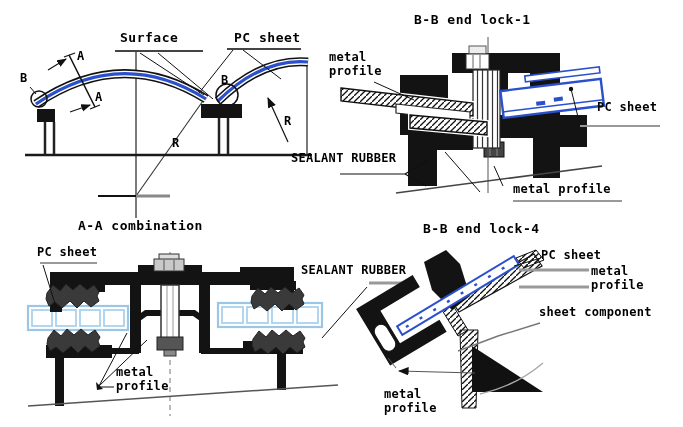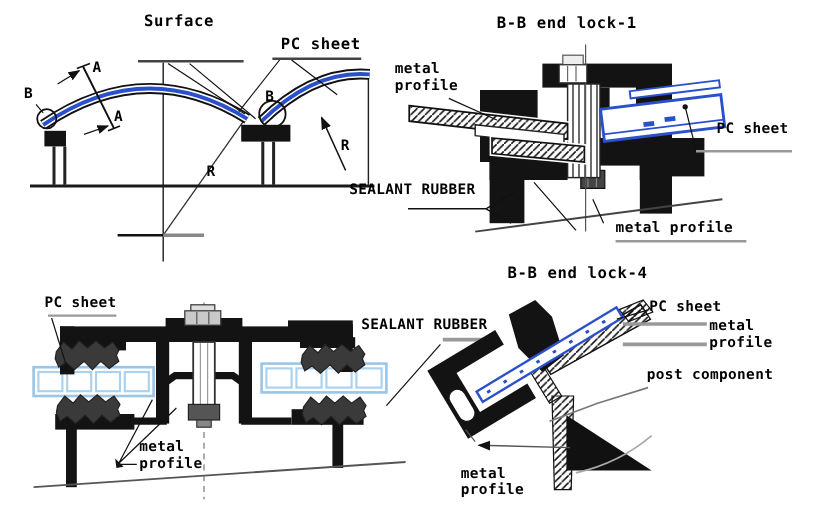--- a/index.html
+++ b/index.html
@@ -229,42 +229,43 @@
     <path d="M519,270 H589" stroke="#999" stroke-width="3"></path>
     <path d="M519,287 H589" stroke="#999" stroke-width="3"></path>
     <path d="M540,323 L498,336 L458,351" stroke="#777" stroke-width="1.4" fill="none"></path>
     <g>
       <path d="M475,373 L399,371" stroke="#555" stroke-width="1.2" marker-end="url(#arrow)"></path>
       <path d="M388,358 L396,368" stroke="#555" stroke-width="1"></path>
     </g>
   </g>
 </svg>
 
-  <div class="lbl title" style="left:120px;top:12px">Surface</div>
+  <div class="lbl title" style="left:120px;top:31px">Surface</div>
   <div class="lbl title" style="left:234px;top:31px">PC sheet</div>
   <div class="lbl" style="left:77px;top:50px">A</div>
   <div class="lbl" style="left:95px;top:91px">A</div>
   <div class="lbl" style="left:20px;top:72px">B</div>
   <div class="lbl" style="left:221px;top:74px">B</div>
   <div class="lbl" style="left:172px;top:137px">R</div>
   <div class="lbl" style="left:284px;top:115px">R</div>
+  <div class="lbl title" style="left:78px;top:219px">A-A combination</div>
 
   <div class="lbl title" style="left:414px;top:13px">B-B end lock-1</div>
   <div class="lbl" style="left:329px;top:51px">metal
 profile</div>
   <div class="lbl" style="left:291px;top:152px">SEALANT RUBBER</div>
   <div class="lbl" style="left:597px;top:101px">PC sheet</div>
   <div class="lbl" style="left:513px;top:183px">metal profile</div>
 
   <div class="lbl" style="left:37px;top:246px">PC sheet</div>
   <div class="lbl" style="left:116px;top:366px">metal
 profile</div>
 
   <div class="lbl title" style="left:423px;top:222px">B-B end lock-4</div>
   <div class="lbl" style="left:301px;top:264px">SEALANT RUBBER</div>
   <div class="lbl" style="left:541px;top:249px">PC sheet</div>
   <div class="lbl" style="left:591px;top:265px">metal
 profile</div>
-  <div class="lbl" style="left:539px;top:306px">post component</div>
+  <div class="lbl" style="left:539px;top:306px">sheet component</div>
   <div class="lbl" style="left:384px;top:388px">metal
 profile</div>
 
 </div>
 
 </body></html>

